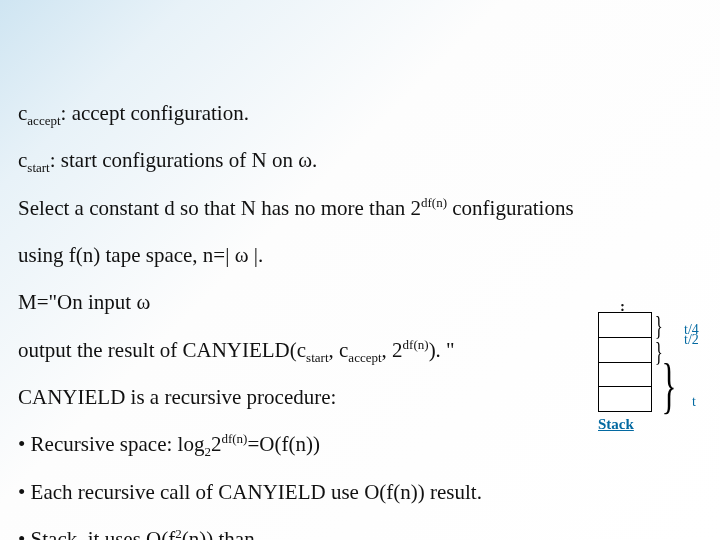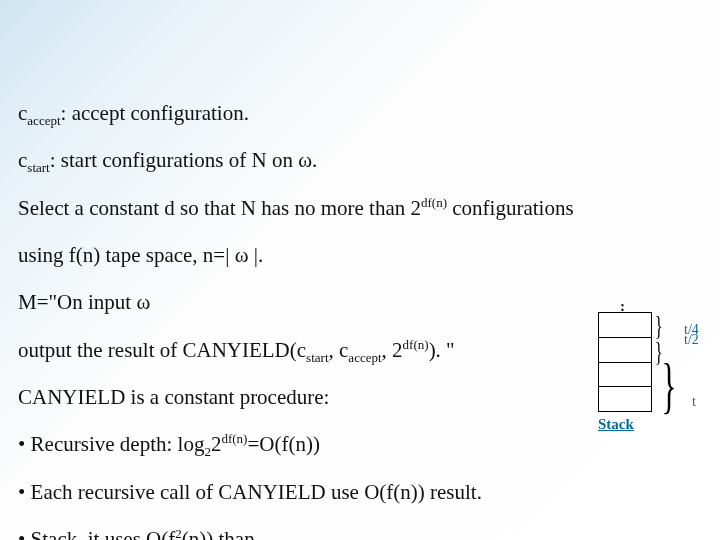--- a/index.html
+++ b/index.html
@@ -72,24 +72,24 @@
 </div>
 
 <div class="line gap">using f(n) tape space, n=| ω |.</div>
 
 <div class="line">M="On input ω</div>
 
 <div class="line">
   <span>output the result of CANYIELD(c</span><sub>start</sub><span>, c</span><sub>accept</sub><span>, 2</span><sup>df(n)</sup><span>). "</span>
 </div>
 
-<div class="line">CANYIELD is a constant procedure:</div>
+<div class="line">CANYIELD is a recursive procedure:</div>
 
 <div class="line">
-  <span>• Recursive depth: log</span><sub>2</sub><span>2</span><sup>df(n)</sup><span>=O(f(n))</span>
+  <span>• Recursive space: log</span><sub>2</sub><span>2</span><sup>df(n)</sup><span>=O(f(n))</span>
 </div>
 
 <div class="line">• Each recursive call of CANYIELD use O(f(n)) result.</div>
 
 <div class="line">
   <span>• Stack, it uses O(f</span><sup>2</sup><span>(n)) than.</span>
 </div>
 
 <div class="stack-figure">
   <div class="dots">:</div>

